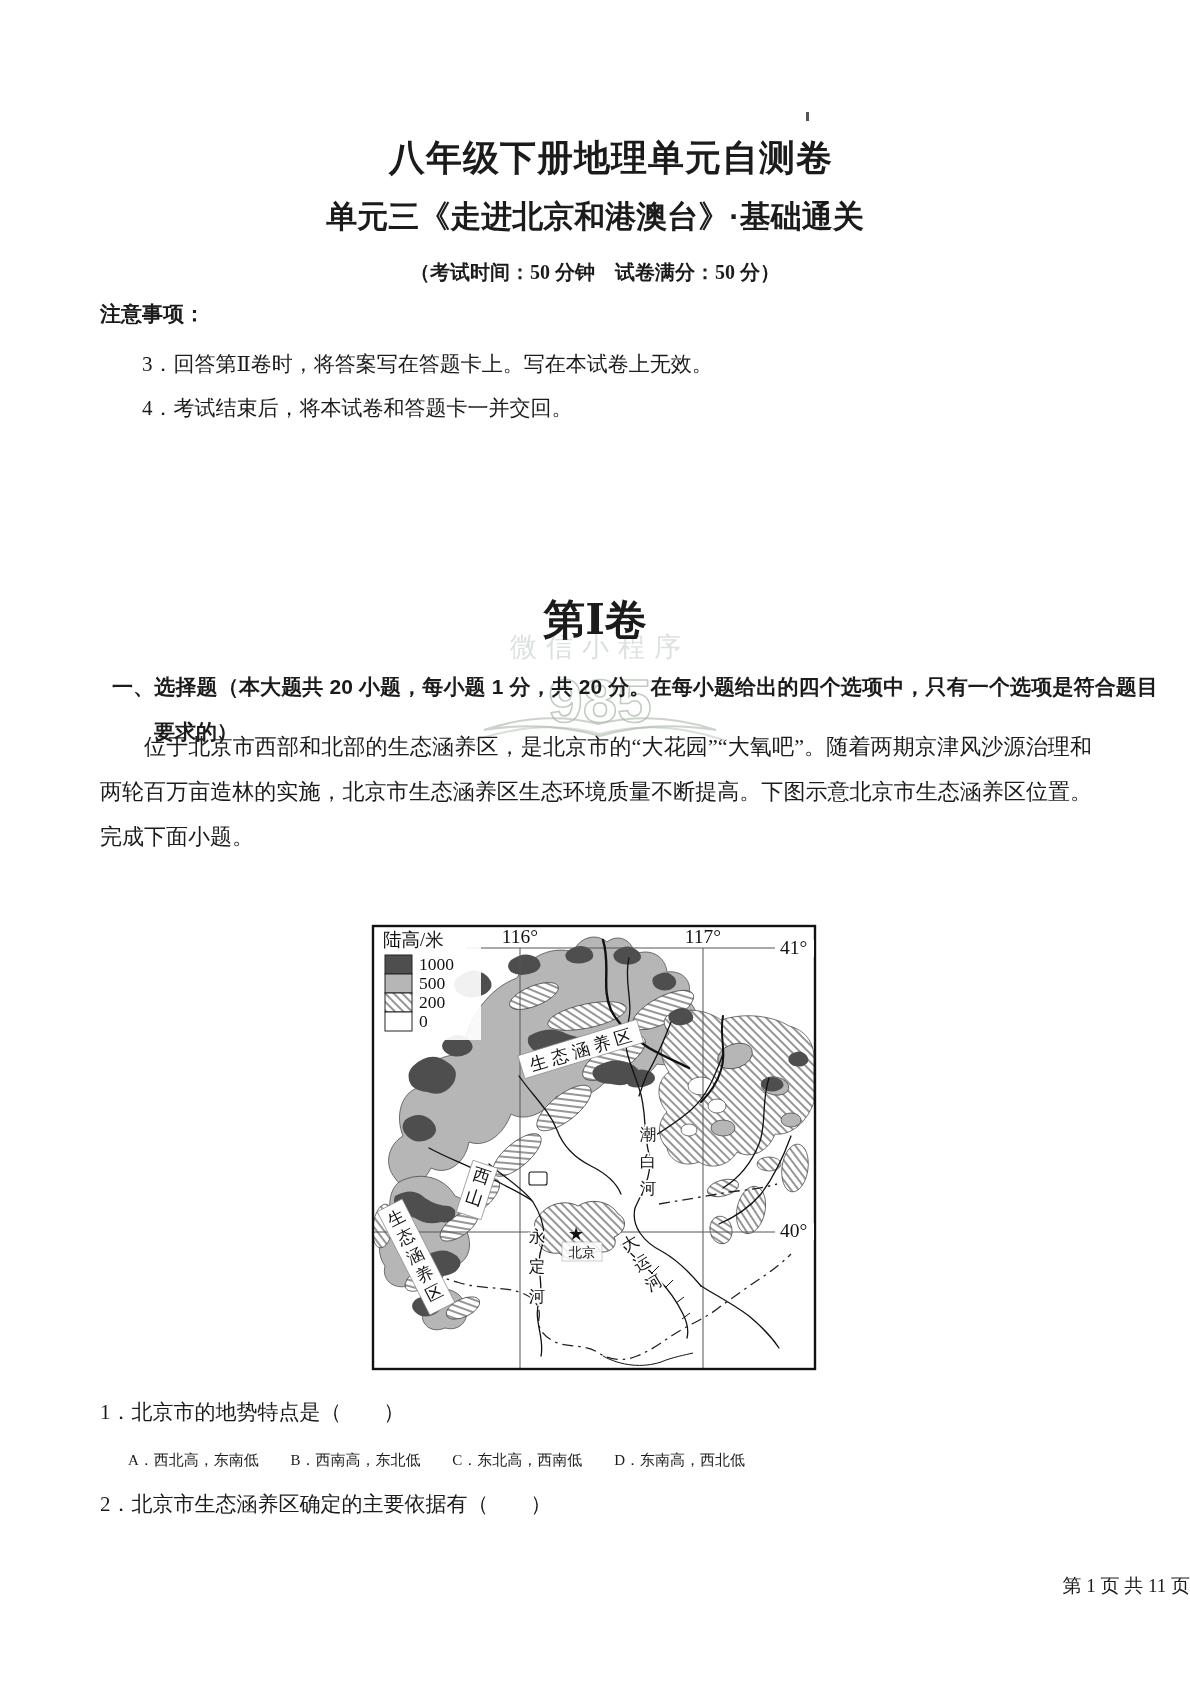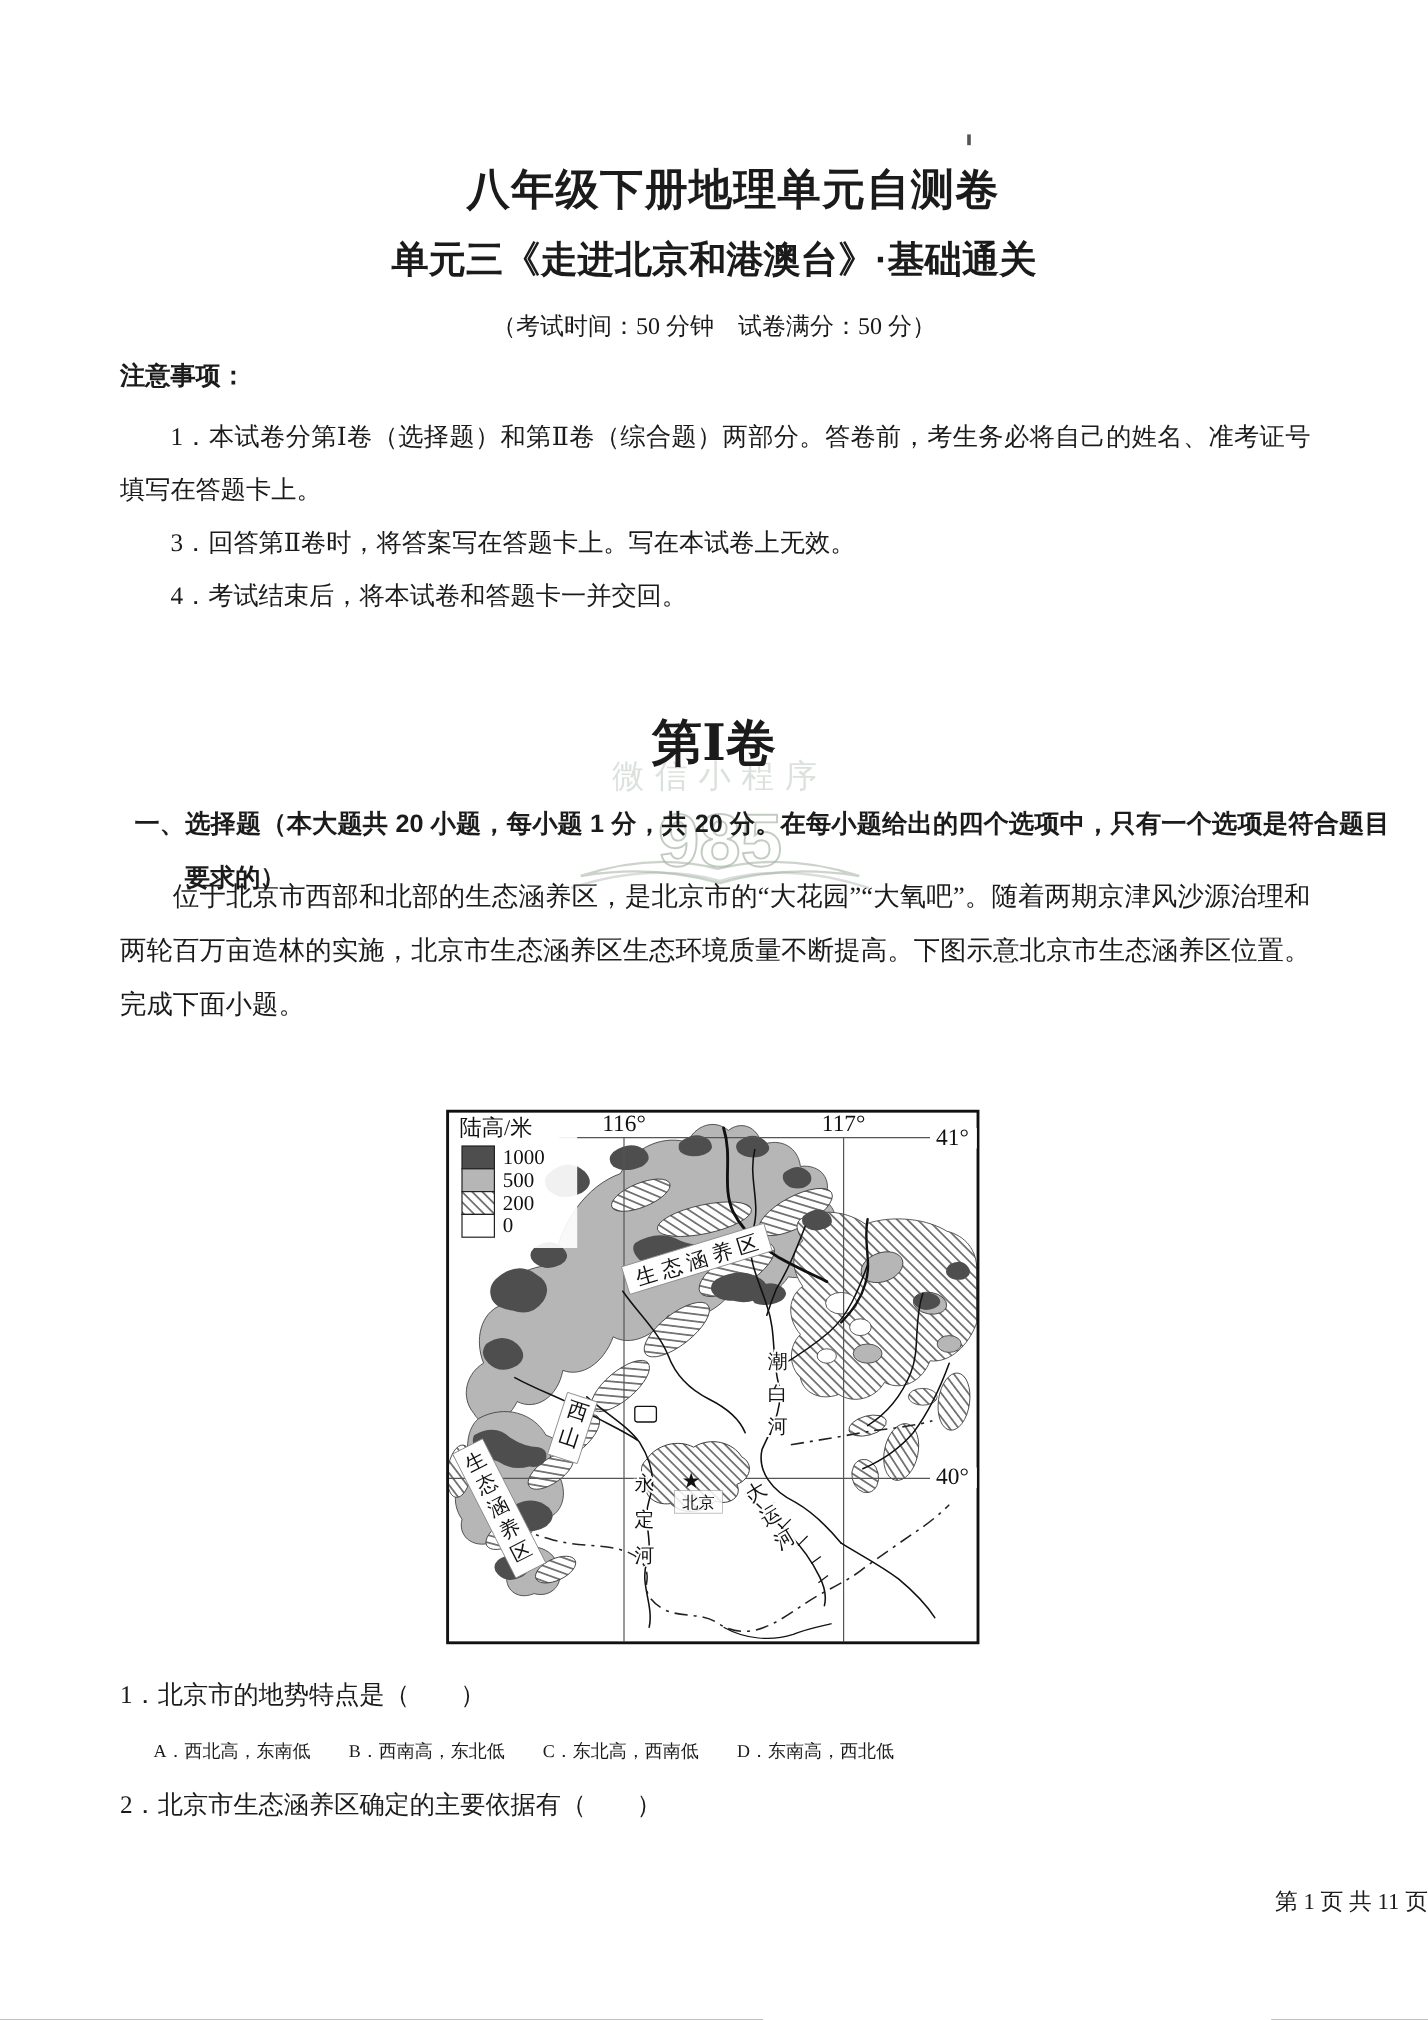--- a/index.html
+++ b/index.html
@@ -10,21 +10,21 @@
     background:#ffffff;
     overflow:hidden;
     font-family:"Liberation Serif","DejaVu Serif",serif;
     color:#1b1b1b;
   }
   .blk{position:absolute;z-index:1;}
   .hei{font-family:"Liberation Sans","DejaVu Sans",sans-serif;font-weight:700;}
   .center{left:0;right:0;text-align:center;}
   .title{top:136px;font-size:36px;line-height:44px;letter-spacing:1px;margin:0;padding-left:32px;}
   .subtitle{top:197px;font-size:31px;line-height:40px;margin:0;}
-  .exam-info{top:258px;font-size:20px;line-height:28px;}
+  .exam-info{top:258px;font-size:20px;line-height:28px;font-weight:bold;}
   .corner-mark{position:absolute;left:806px;top:112px;width:3px;height:9px;background:#555;z-index:1;}
   .notice-wrap{left:100px;top:300px;width:992px;}
   .notice-heading{font-size:21px;line-height:28px;margin:0 0 14px 0;}
   .para{margin:0;font-size:21px;line-height:44px;text-indent:2em;text-align:justify;}
   .volume-title{top:594px;font-size:42px;line-height:52px;font-weight:700;margin:0;}
   .instr{left:100px;top:652px;width:1004px;font-size:21px;line-height:45px;
          padding-left:2em;text-indent:-2em;text-align:justify;margin:12px;}
   .passage{left:100px;top:724px;width:992px;font-size:22px;line-height:45px;
            text-indent:2em;text-align:justify;margin:0;}
   .map-figure{left:371px;top:924px;width:446px;height:447px;margin:0;}
@@ -58,21 +58,20 @@
   </div>
 
   <div class="corner-mark"></div>
 
   <h1 class="blk center hei title">八年级下册地理单元自测卷</h1>
   <h2 class="blk center hei subtitle">单元三《走进北京和港澳台》·基础通关</h2>
   <div class="blk center exam-info">（考试时间：50 分钟　试卷满分：50 分）</div>
 
   <div class="blk notice-wrap">
     <div class="notice-heading hei">注意事项：</div>
-    <p class="para">1．本试卷分第Ⅰ卷（选择题）和第Ⅱ卷（综合题）两部分。答卷前，考生务必将自己的姓名、准考证号填写在答题卡上。</p>
     <p class="para">3．回答第Ⅱ卷时，将答案写在答题卡上。写在本试卷上无效。</p>
     <p class="para">4．考试结束后，将本试卷和答题卡一并交回。</p>
   </div>
 
   <h3 class="blk center volume-title">第Ⅰ卷</h3>
   <p class="blk instr hei">一、选择题（本大题共 20 小题，每小题 1 分，共 20 分。在每小题给出的四个选项中，只有一个选项是符合题目要求的）</p>
   <p class="blk passage">位于北京市西部和北部的生态涵养区，是北京市的“大花园”“大氧吧”。随着两期京津风沙源治理和两轮百万亩造林的实施，北京市生态涵养区生态环境质量不断提高。下图示意北京市生态涵养区位置。完成下面小题。</p>
 
   <figure class="blk map-figure">
     <svg width="446" height="447" viewBox="0 0 446 447">

